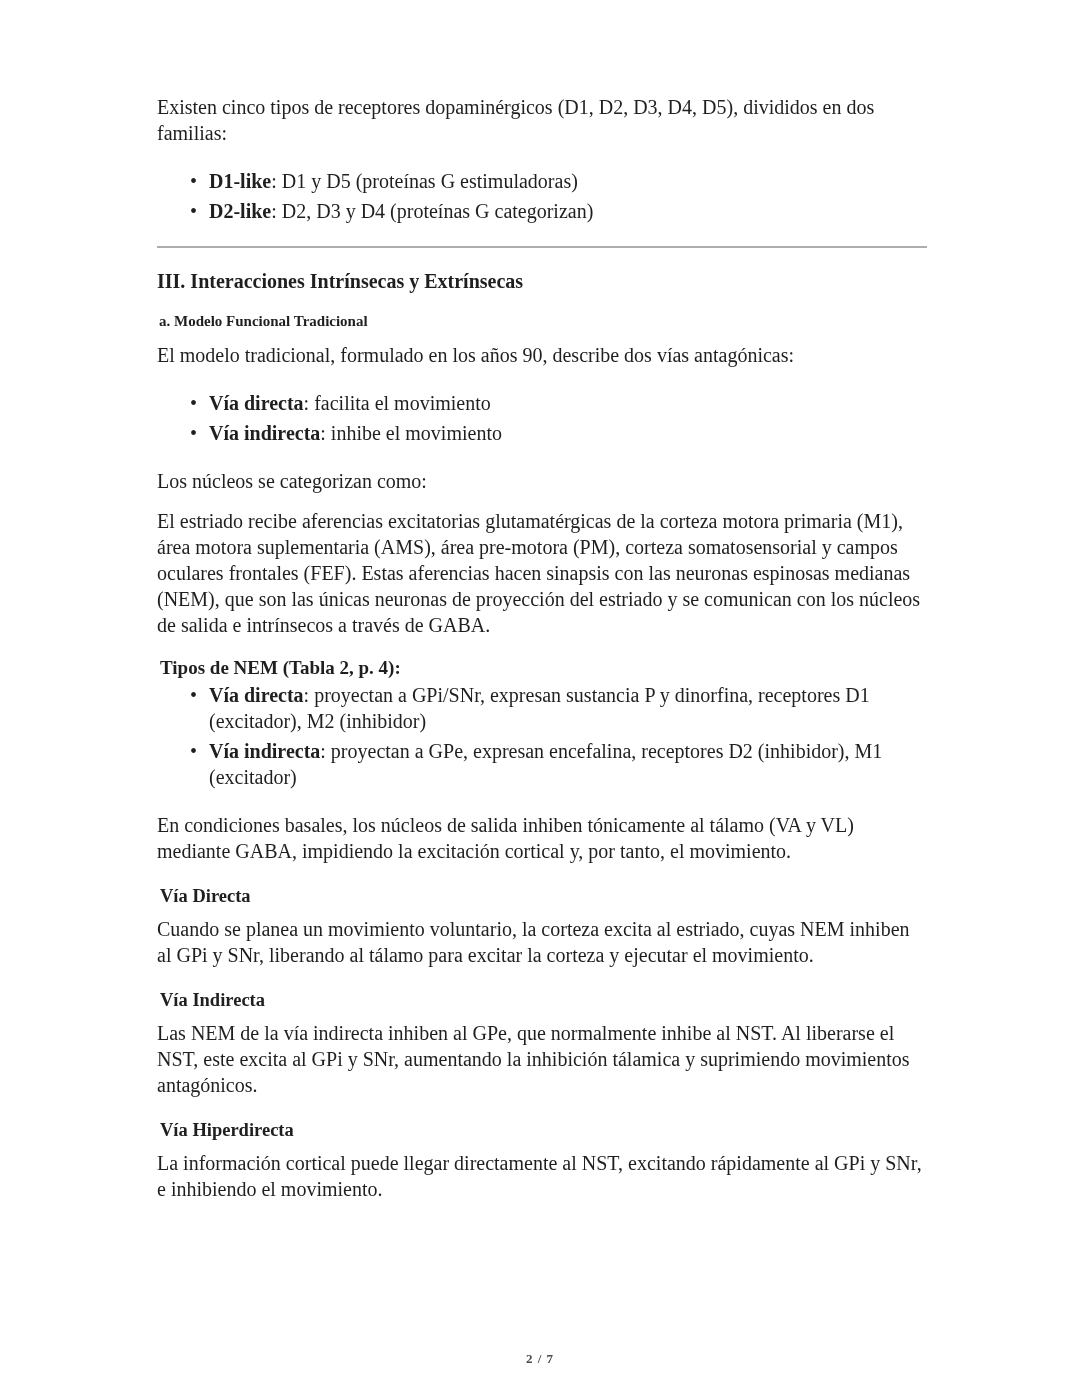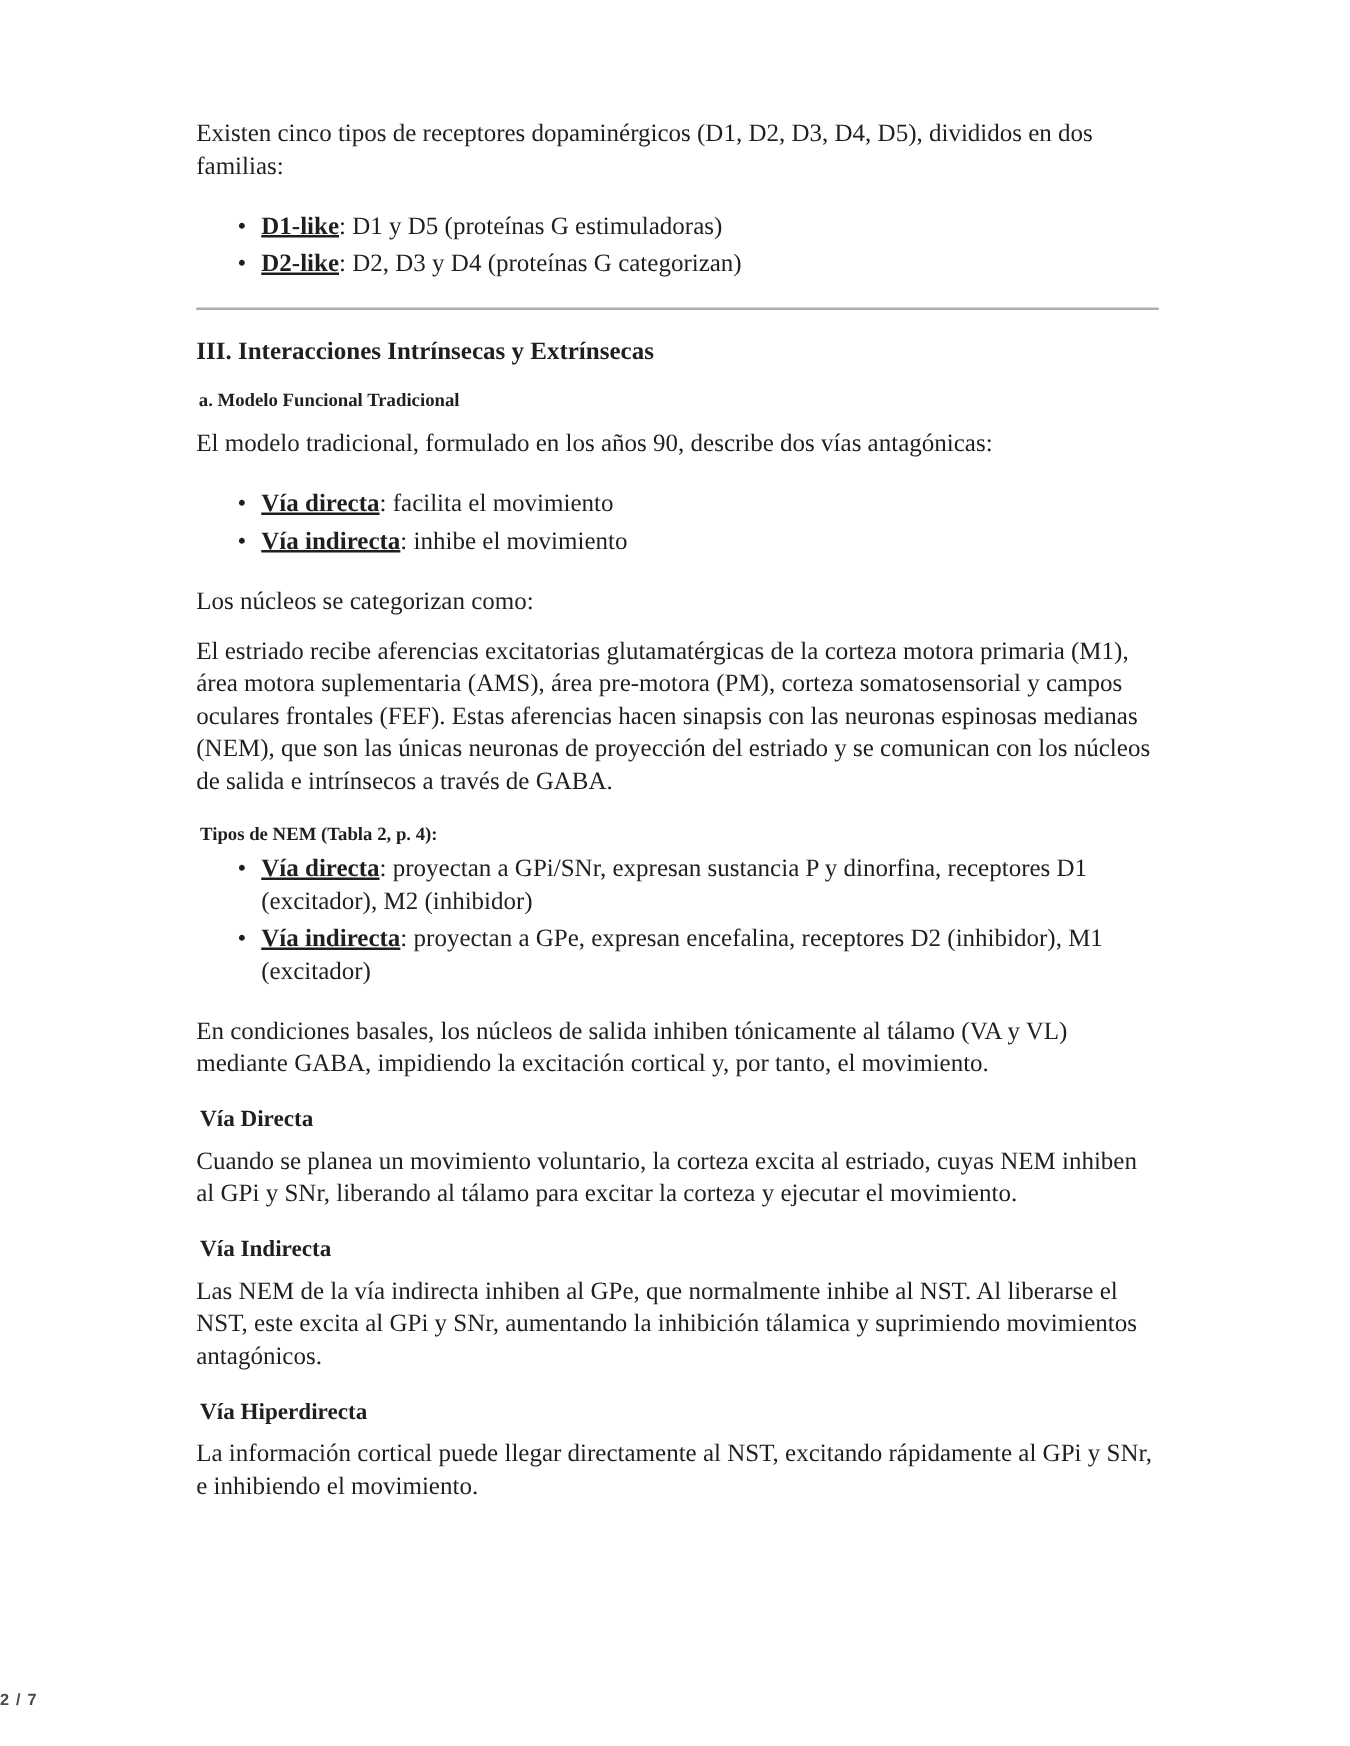--- a/index.html
+++ b/index.html
@@ -35,21 +35,21 @@
     content: "•";
     position: absolute;
     left: -19px;
     top: 0;
   }
   ol.num-list {
     margin: 22px 0 22px 0;
     padding-left: 58px;
   }
   ol.num-list li { margin-bottom: 4px; }
-  .term { font-weight: bold; text-decoration: underline; }
+  .term { font-weight: bold; }
   hr.section-rule {
     border: none;
     border-top: 2px solid #adadad;
     margin: 22px 0 18px 0;
   }
   h2.section-title {
     font-size: 20px;
     line-height: 30px;
     font-weight: bold;
     margin: 0 0 12px 0;
@@ -60,33 +60,33 @@
     font-weight: bold;
     margin: 0 0 4px 2px;
   }
   h4.minor-heading {
     font-size: 18.5px;
     line-height: 24px;
     font-weight: bold;
     margin: 20px 0 4px 3px;
   }
   h4.nem-heading {
-    font-size: 15px;
+    font-size: 19px;
     line-height: 24px;
     font-weight: bold;
     margin: 18px 0 2px 3px;
   }
   ul.nem-list { margin-top: 2px; margin-bottom: 22px; }
   .page-footer {
     position: absolute;
     bottom: 30px;
     left: 0;
     width: 100%;
-    text-align: left;
-    font-family: Liberation Sans, sans-serif;
+    text-align: center;
+    font-family: Liberation Serif, serif;
     font-size: 13px;
     font-weight: bold;
     letter-spacing: 1px;
     color: #4a4a4a;
   }
 </style>
 </head>
 <body>
 
 <div class="page">

